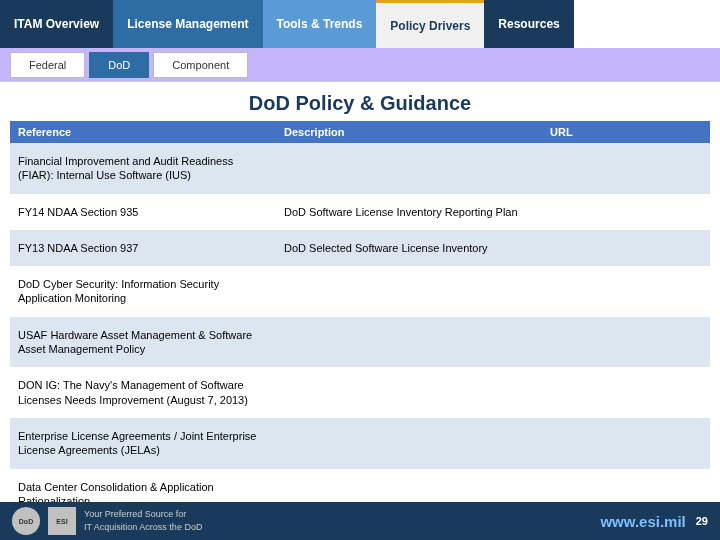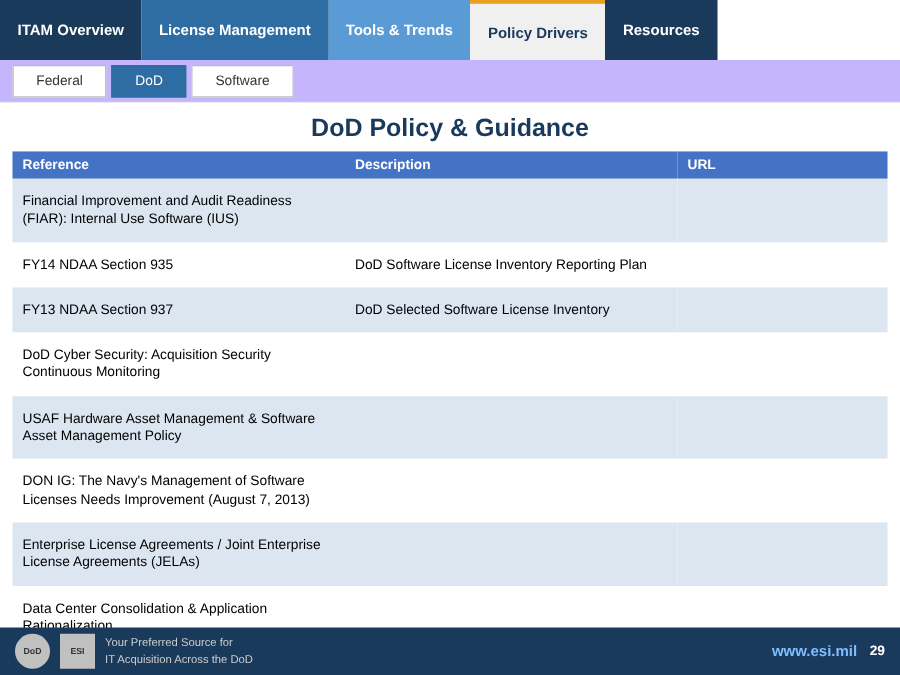--- a/index.html
+++ b/index.html
@@ -173,21 +173,21 @@
       font-size: 9px;
       line-height: 1.4;
     }
     .footer-right {
       display: flex;
       align-items: center;
       gap: 10px;
     }
     .footer-url {
       color: #7fbfff;
-      font-size: 12px;
+      font-size: 15px;
       font-weight: 600;
     }
     .footer-page {
       color: #fff;
       font-size: 11px;
       font-weight: 600;
     }
   </style>
 </head>
 <body>
@@ -196,21 +196,21 @@
   <div class="nav-tab dark-blue">ITAM Overview</div>
   <div class="nav-tab medium-blue">License Management</div>
   <div class="nav-tab light-blue">Tools &amp; Trends</div>
   <div class="nav-tab active-yellow">Policy Drivers</div>
   <div class="nav-tab dark-navy">Resources</div>
 </nav>
 
 <div class="sub-nav">
   <div class="sub-tab">Federal</div>
   <div class="sub-tab active">DoD</div>
-  <div class="sub-tab">Software</div>
+  <div class="sub-tab">Component</div>
 </div>
 
 <div class="page-title-bar">
   <h1>DoD Policy &amp; Guidance</h1>
 </div>
 
 <div class="table-container">
   <table>
     <thead>
       <tr>
@@ -229,21 +229,21 @@
           <td class="col-ref">FY14 NDAA Section 935</td>
           <td class="col-desc">DoD Software License Inventory Reporting Plan</td>
           <td class="col-url"></td>
         </tr>
         <tr>
           <td class="col-ref">FY13 NDAA Section 937</td>
           <td class="col-desc">DoD Selected Software License Inventory</td>
           <td class="col-url"></td>
         </tr>
         <tr>
-          <td class="col-ref">DoD Cyber Security: Acquisition Security Continuous Monitoring</td>
+          <td class="col-ref">DoD Cyber Security: Information Security Application Monitoring</td>
           <td class="col-desc"></td>
           <td class="col-url"></td>
         </tr>
         <tr>
           <td class="col-ref">USAF Hardware Asset Management &amp; Software Asset Management Policy</td>
           <td class="col-desc"></td>
           <td class="col-url"></td>
         </tr>
         <tr>
           <td class="col-ref">DON IG: The Navy's Management of Software Licenses Needs Improvement (August 7, 2013)</td>

